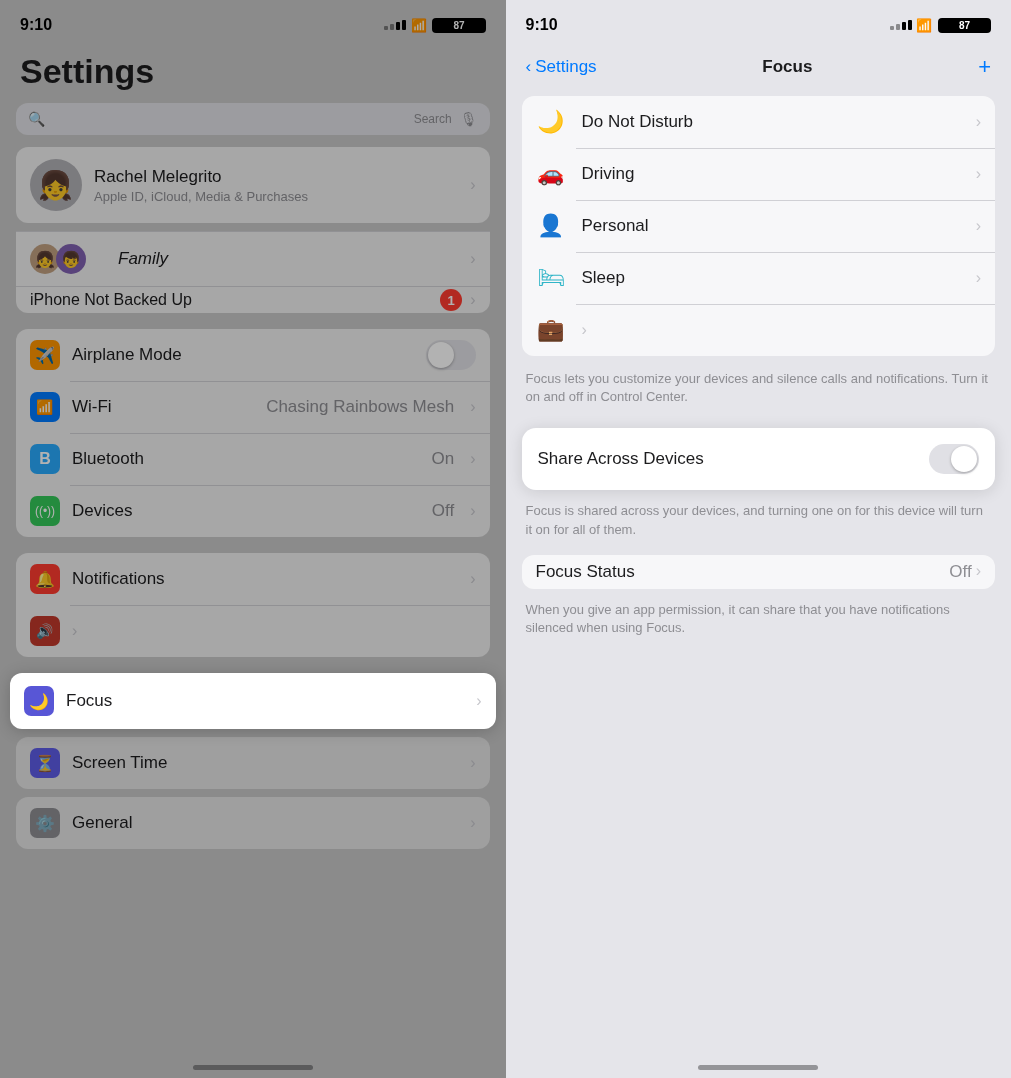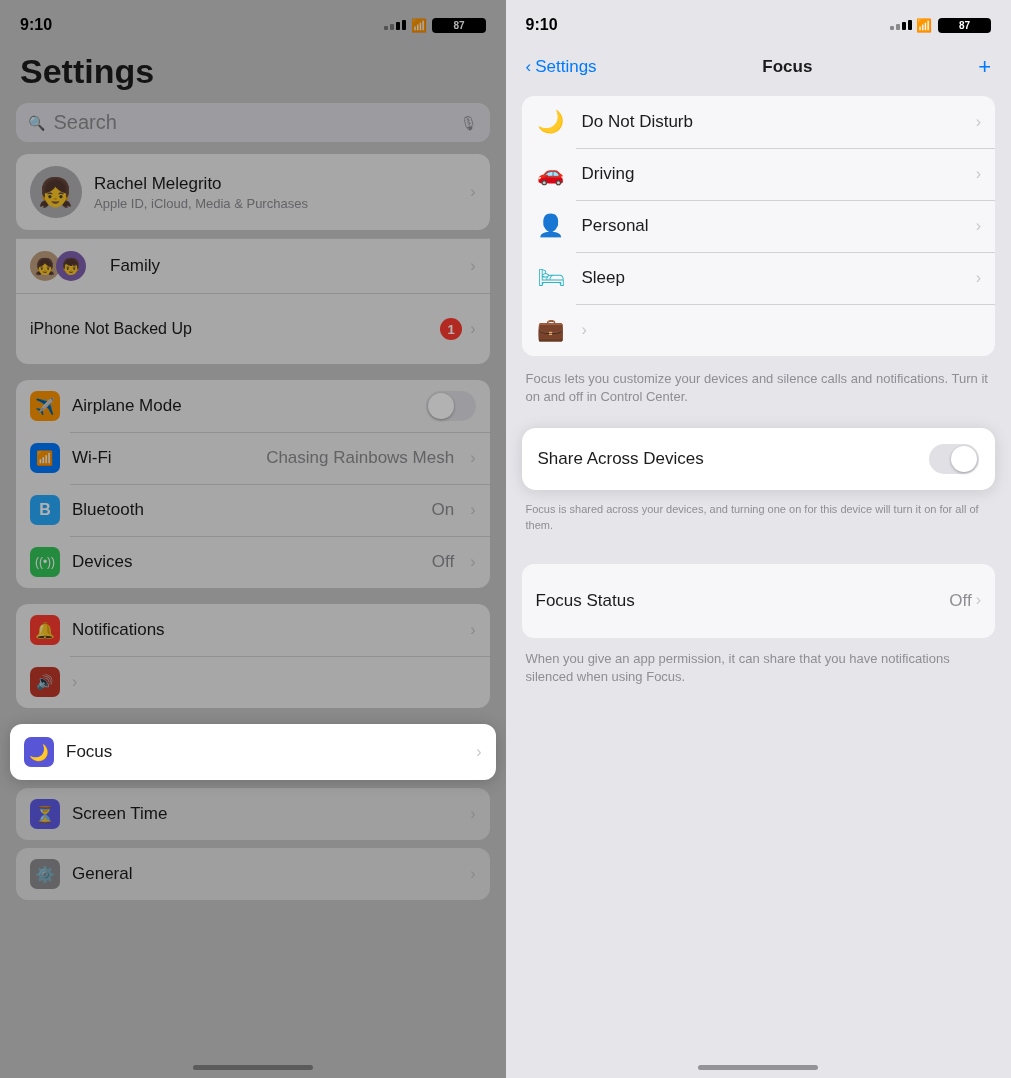--- a/index.html
+++ b/index.html
@@ -96,22 +96,23 @@
       gap: 8px;
     }
 
     .search-bar-icon {
       color: #8e8e93;
       font-size: 14px;
     }
 
     .search-bar-text {
       color: #8e8e93;
-      font-size: 20px;
+      font-size: 12px;
       flex: 1;
+      text-align: right;
     }
 
     .search-mic {
       color: #8e8e93;
       font-size: 14px;
     }
 
     
     .account-row {
       background: rgba(255,255,255,0.7);
@@ -184,21 +185,21 @@
     }
 
     .mini-avatar:first-child { background: #c0a080; margin-right: -4px; }
     .mini-avatar:last-child { background: #8060b0; }
 
     
     .backup-row {
       background: rgba(255,255,255,0.7);
       margin: 0 16px 16px 16px;
       border-radius: 0 0 12px 12px;
-      padding: 24px 14px;
+      padding: 2px 14px;
       display: flex;
       align-items: center;
       border-top: 1px solid #d0d0d5;
     }
 
     .backup-text {
       font-size: 16px;
       color: #1c1c1e;
       flex: 1;
     }
@@ -395,32 +396,32 @@
       background: #e0e0e5;
       position: relative;
     }
 
     .toggle-right .toggle-knob {
       left: auto;
       right: 2px;
     }
 
     .share-description {
-      font-size: 11px;
-      color: #8e8e93;
-      padding: 4px 20px 31px 20px;
+      font-size: 13px;
+      color: #8e8e93;
+      padding: 4px 20px 16px 20px;
       line-height: 1.4;
     }
 
     
     .focus-status-row {
       background: rgba(255,255,255,0.7);
       margin: 0 16px 8px 16px;
       border-radius: 12px;
-      padding: 27px 14px;
+      padding: 7px 14px;
       display: flex;
       align-items: flex-start;
     }
 
     .focus-status-label {
       flex: 1;
       font-size: 17px;
       color: #1c1c1e;
     }
 
@@ -510,21 +511,21 @@
         <div class="account-sub">Apple ID, iCloud, Media &amp; Purchases</div>
       </div>
       <span class="chevron">›</span>
     </div>
 
     <div class="family-row" style="border-radius: 0; border-top: 0.5px solid #d0d0d5; margin-top: -2px; border-radius: 0 0 0 0; background: rgba(255,255,255,0.7); margin: 0 16px 0 16px;">
       <div class="family-avatars">
         <div class="mini-avatar">👧</div>
         <div class="mini-avatar">👦</div>
       </div>
-      <span class="settings-label" style="margin-left:12px;">Family</span>
+      <span class="settings-label" style="margin-left:20px;font-style:italic;">Family</span>
       <span class="chevron">›</span>
     </div>
 
     <div class="backup-row" style="margin: 0 16px 16px 16px; border-radius: 0 0 12px 12px;">
       <span class="backup-text">iPhone Not Backed Up</span>
       <span class="badge-red">1</span>
       <span class="chevron">›</span>
     </div>
 
     <div class="settings-section">

